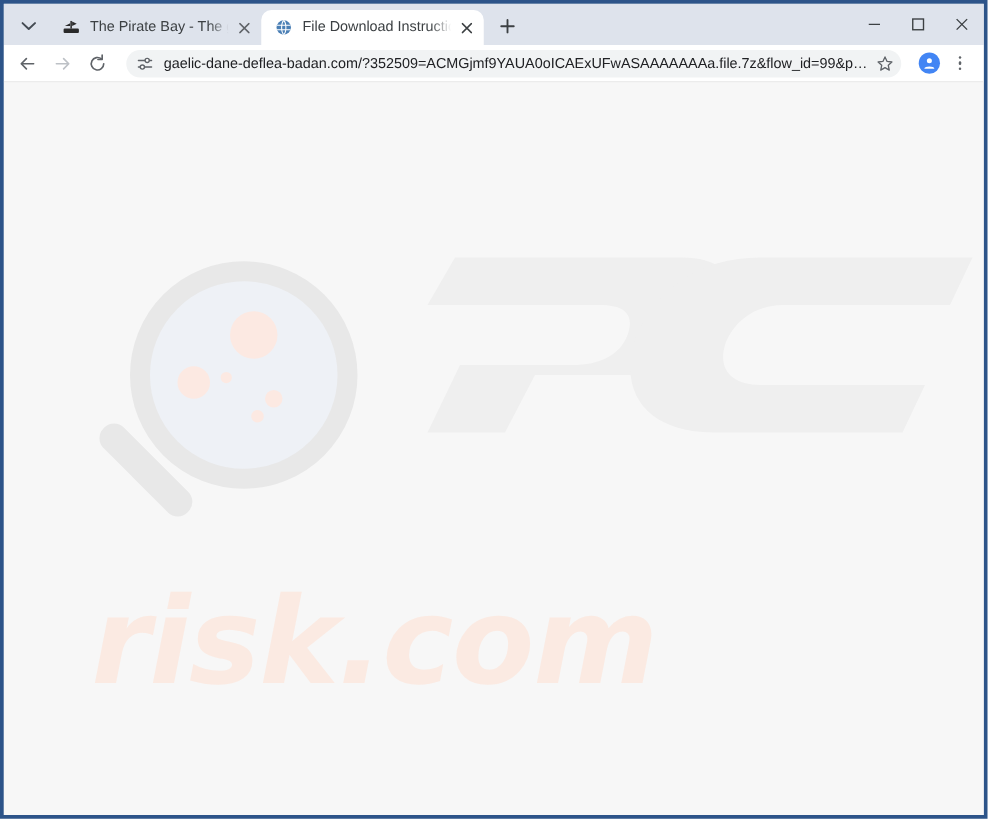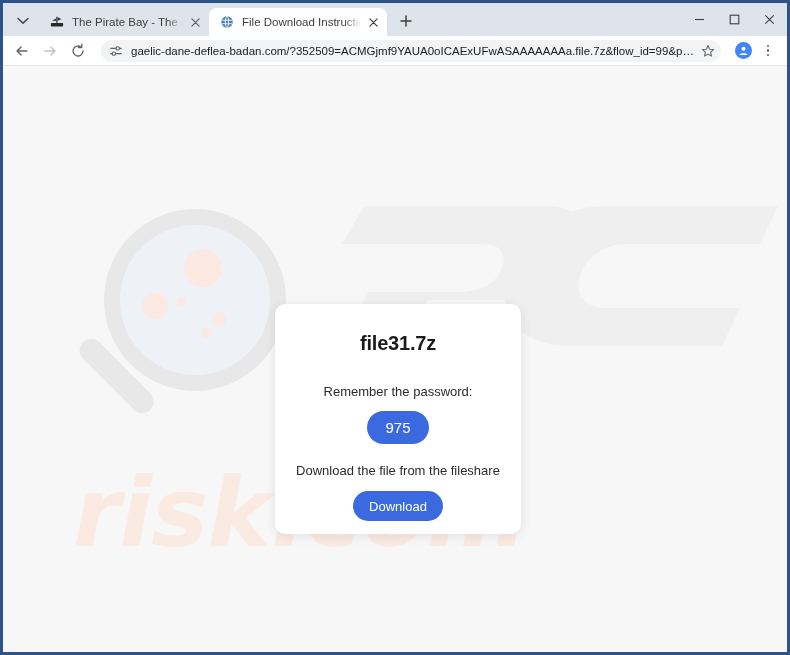--- a/index.html
+++ b/index.html
@@ -438,26 +438,15 @@
                  C200 56 192 48 172 48 H34 Z"></path>
 
         <path d="M300 10 H470 L452 48 H318 C296 48 278 62 272 80
                  C266 100 278 112 300 112 H432 L414 150 H262
                  C212 150 186 120 200 76 C214 36 252 10 300 10 Z"></path>
       </g>
     </svg>
 
     <div class="wm-risk">risk.com</div>
 
-    <div class="card">
-      <div class="filename">file31.7z</div>
-
-      <div class="label-password">Remember the password:</div>
-
-      <div class="pill-password">975</div>
-
-      <div class="label-download">Download the file from the fileshare</div>
-
-      <button class="btn-download">Download</button>
-    </div>
 
   </div>
 </div>
 
 </body></html>

